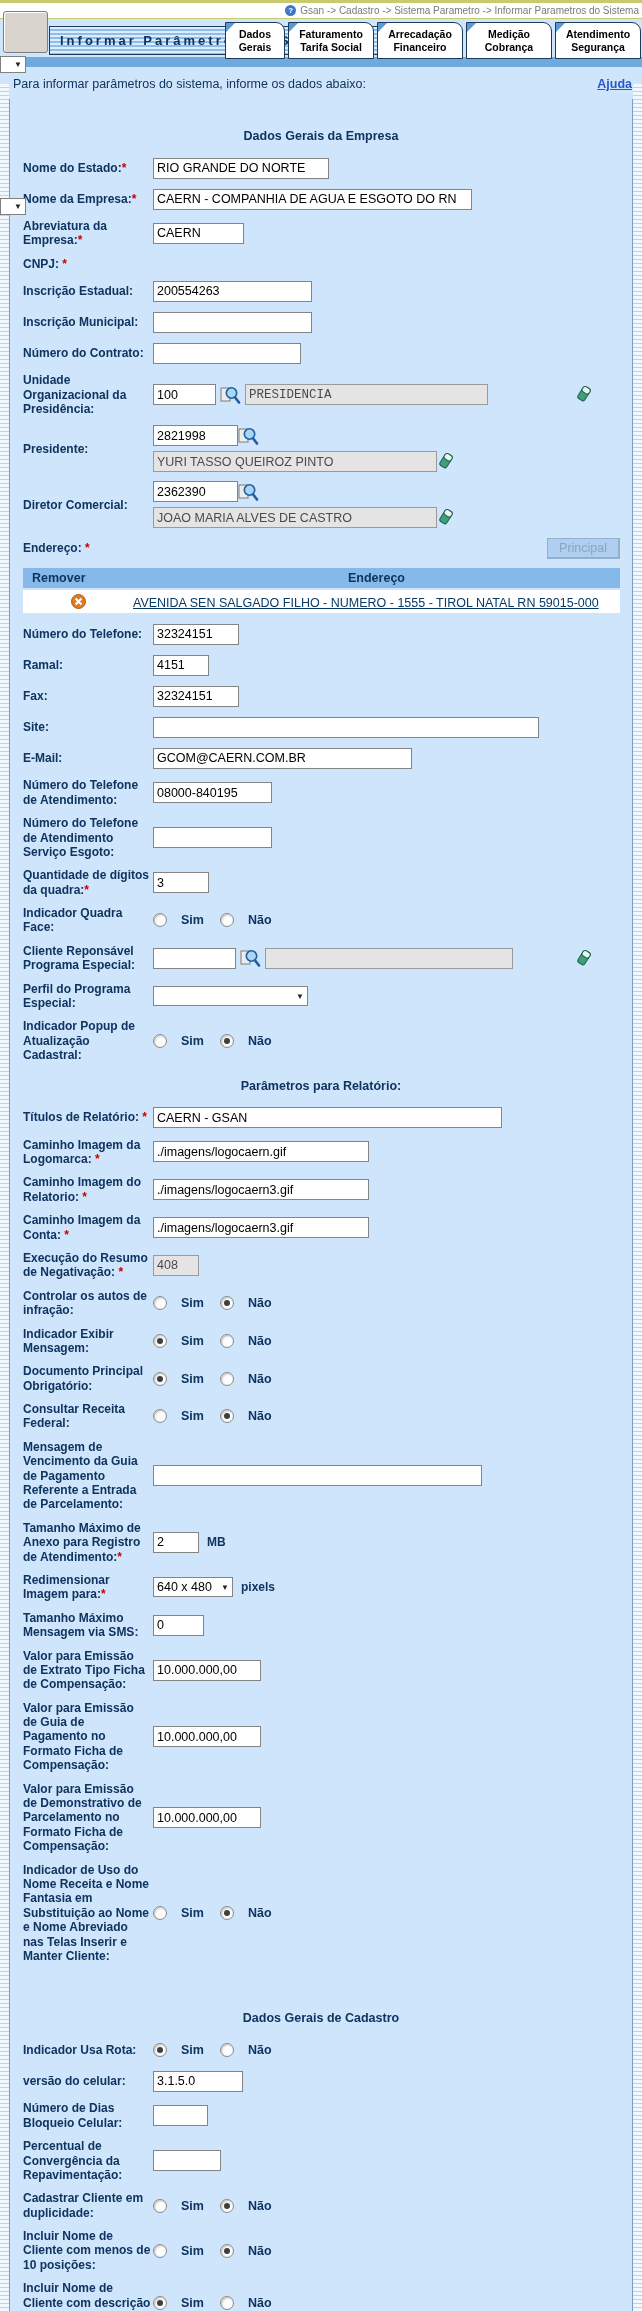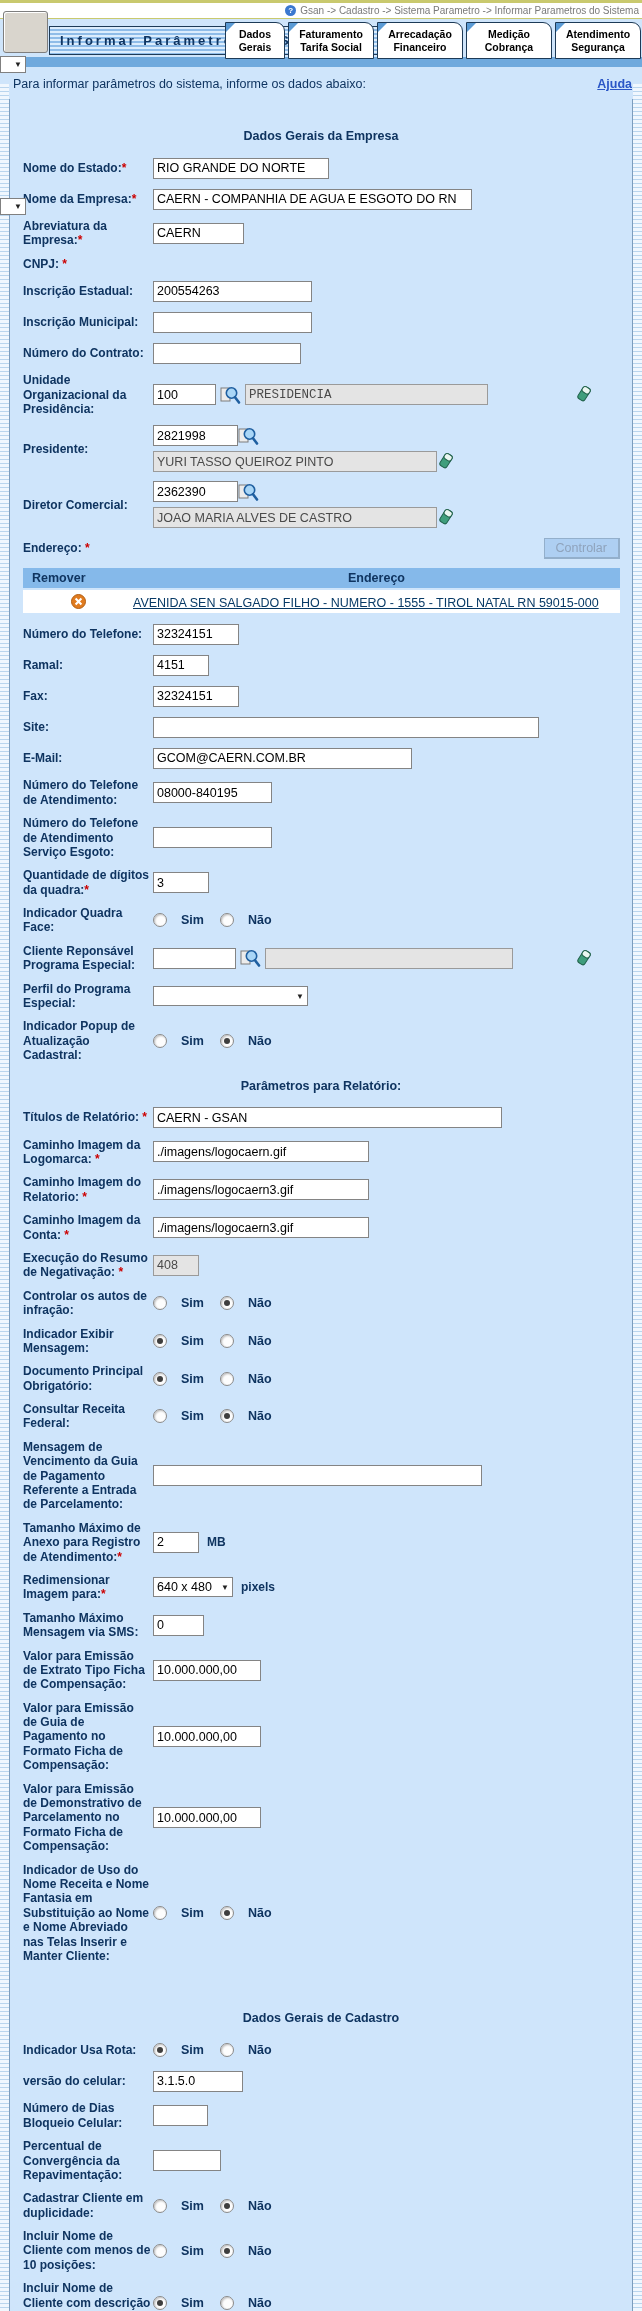--- a/index.html
+++ b/index.html
@@ -243,21 +243,21 @@
                     <rect x="4.5" y="1.5" width="8" height="6" rx="2.5" fill="#eaf6f0" stroke="#20614a"></rect>
                   </g>
                 </svg>
               </span>
             </div>
           </div>
         </div>
         <div class="row">
           <div class="lbl"><span>Endereço: </span><span class="star">*</span></div>
           <div class="ctl addr-head">
-            <button class="btn disabled">Controlar</button>
+            <button class="btn disabled">Principal</button>
           </div>
         </div>
         <div class="addr-table">
           <div class="addr-hd">
             <div class="addr-c1">Remover</div>
             <div class="addr-c2">Endereço</div>
           </div>
           <div class="addr-row">
             <div class="addr-c1">
               <span class="icon">

